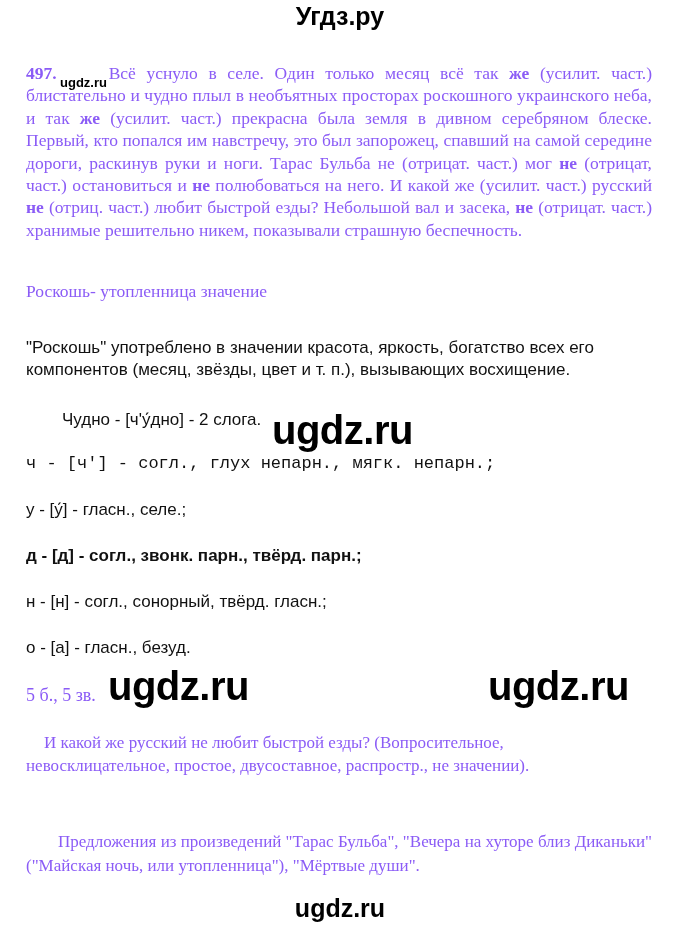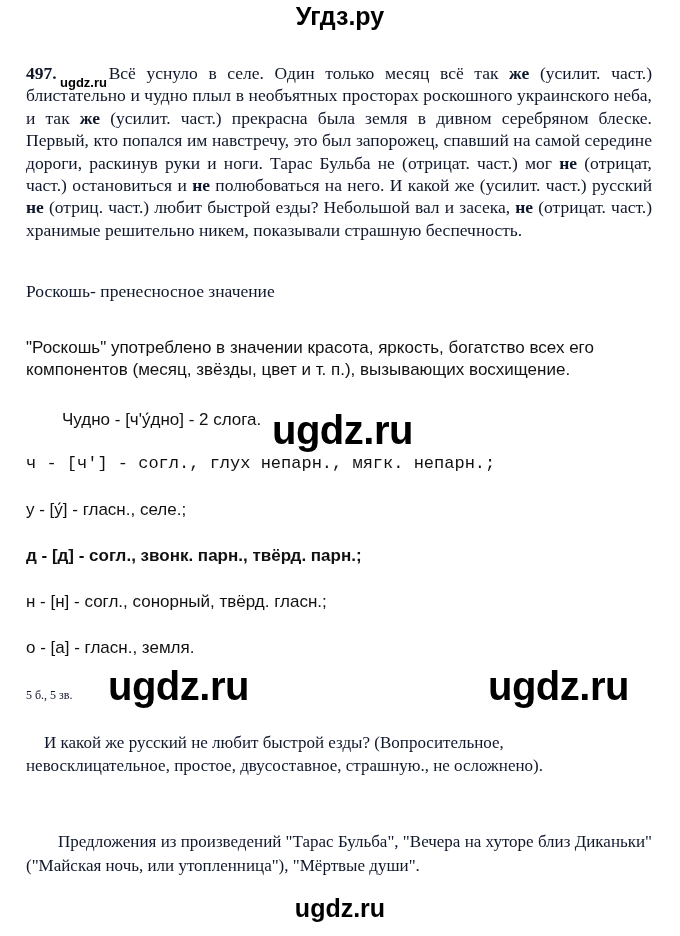--- a/index.html
+++ b/index.html
@@ -1,51 +1,51 @@
 <!DOCTYPE html>
 <html><head>
 <meta charset="utf-8">
 <style>
   html, body { margin: 0; padding: 0; background: #ffffff; }
   body { width: 680px; height: 936px; position: relative; overflow: hidden; color: #111; }
   .abs { position: absolute; }
   .site-title { left: 0; width: 680px; top: 2px; text-align: center; font-family: "Liberation Sans", sans-serif; font-weight: bold; font-size: 25px; color: #000; }
-  .serif { font-family: "Liberation Serif", serif; font-size: 17.5px; line-height: 22.4px; color: #0f172a; }
+  .serif { font-family: "Liberation Serif", serif; font-size: 17.5px; line-height: 22.4px; color: #8b5cf6; }
   .justify { text-align: justify; text-align-last: left; }
   .ex-num { font-weight: bold; }
   .small-wm { font-family: "Liberation Sans", sans-serif; font-weight: bold; font-size: 13px; color: #000; }
   .big-wm { font-family: "Liberation Sans", sans-serif; font-weight: bold; font-size: 40px; color: #000; letter-spacing: -0.5px; }
   .bottom-wm { font-family: "Liberation Sans", sans-serif; font-weight: bold; font-size: 25px; color: #000; }
   .sans { font-family: "Liberation Sans", sans-serif; font-size: 17px; line-height: 23px; color: #111; }
   b { font-weight: bold; }
 </style>
 </head>
 <body>
 
 <div class="abs site-title">Угдз.ру</div>
 
 <div class="abs serif justify" style="left:26px; top:62px; width:626px; text-indent:0;">
   <span class="ex-num">497.</span><span id="para-body" style="padding-left:52px;"><span>Всё уснуло в селе. Один только месяц всё так </span><b>же</b><span> (усилит. част.) блистательно и чудно плыл в необъятных просторах роскошного украинского неба, и так </span><b>же</b><span> (усилит. част.) прекрасна была земля в дивном серебряном блеске. Первый, кто попался им навстречу, это был запорожец, спавший на самой середине дороги, раскинув руки и ноги. Тарас Бульба не (отрицат. част.) мог </span><b>не</b><span> (отрицат, част.) остановиться и </span><b>не</b><span> полюбоваться на него. И какой же (усилит. част.) русский </span><b>не</b><span> (отриц. част.) любит быстрой езды?  Небольшой вал и засека, </span><b>не</b><span> (отрицат. част.) хранимые решительно никем, показывали страшную беспечность.</span></span>
 </div>
 <div class="abs small-wm" style="left:60px; top:75px;">ugdz.ru</div>
 
-<div class="abs serif" style="left:26px; top:280px;">Роскошь- пренесносное значение</div>
+<div class="abs serif" style="left:26px; top:280px;">Роскошь- утопленница значение</div>
 
 <div class="abs sans" style="left:26px; top:337px; width:600px; line-height:22px;">"Роскошь" употреблено в значении красота, яркость, богатство всех его компонентов (месяц, звёзды, цвет и т. п.), вызывающих восхищение.</div>
 
 <div class="abs sans" style="left:54px; top:408px;margin-left:8px;">Чудно - [ч'у́дно] - 2 слога.</div>
 <div class="abs big-wm" style="left:272px; top:408px;">ugdz.ru</div>
 
 <div class="abs sans" style="left:26px; top:452px;font-family:Liberation Mono, monospace;">ч - [ч'] - согл., глух непарн., мягк. непарн.;</div>
 <div class="abs sans" style="left:26px; top:498px;">у - [у́] - гласн., селе.;</div>
 <div class="abs sans" style="left:26px; top:544px;font-weight:bold;">д - [д] - согл., звонк. парн., твёрд. парн.;</div>
 <div class="abs sans" style="left:26px; top:590px;">н - [н] - согл., сонорный, твёрд. гласн.;</div>
-<div class="abs sans" style="left:26px; top:636px;">о - [а] - гласн., земля.</div>
+<div class="abs sans" style="left:26px; top:636px;">о - [а] - гласн., безуд.</div>
 
-<div class="abs serif" style="left:26px; top:684px; font-size:12px;">5 б., 5 зв.</div>
+<div class="abs serif" style="left:26px; top:684px; font-size:18px;">5 б., 5 зв.</div>
 <div class="abs big-wm" style="left:108px; top:664px;">ugdz.ru</div>
 <div class="abs big-wm" style="left:488px; top:664px;">ugdz.ru</div>
 
-<div class="abs serif" style="left:26px; top:732px; width:540px; text-indent:18px; line-height:22.5px; font-size:17px;">И какой же русский не любит быстрой езды? (Вопросительное, невосклицательное, простое, двусоставное, страшную., не осложнено).</div>
+<div class="abs serif" style="left:26px; top:732px; width:540px; text-indent:18px; line-height:22.5px; font-size:17px;">И какой же русский не любит быстрой езды? (Вопросительное, невосклицательное, простое, двусоставное, распростр., не значении).</div>
 
 <div class="abs serif" style="left:26px; top:830px; width:640px; text-indent:32px; line-height:24px; font-size:17px;">Предложения  из произведений "Тарас Бульба", "Вечера на хуторе близ Диканьки" ("Майская ночь, или утопленница"), "Мёртвые души".</div>
 
 <div class="abs bottom-wm" style="left:0; width:680px; text-align:center; top:894px;">ugdz.ru</div>
 
 </body></html>

